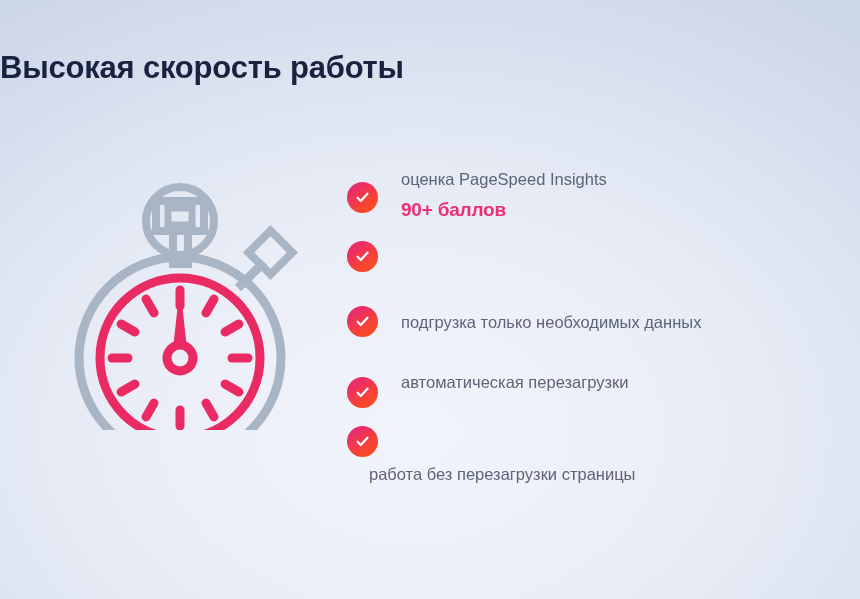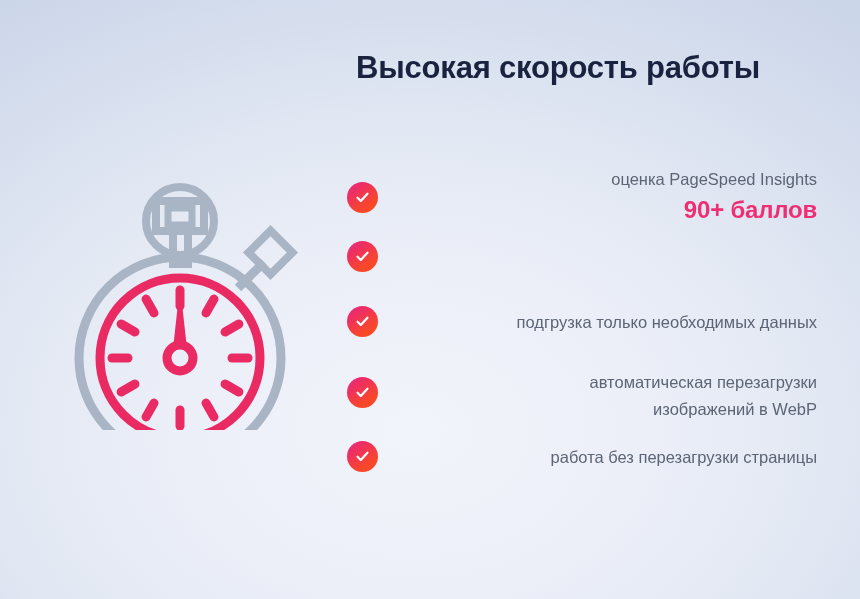--- a/index.html
+++ b/index.html
@@ -25,24 +25,24 @@
         #eceff8 32%,
         #e2e8f3 58%,
         #d6deee 80%,
         #ccd6e9 100%);
     overflow: hidden;
   }
 
   
   #title {
     position: absolute;
-    left: 8px;
+    left: 0;
     top: 49px;
     width: 752px;
-    text-align: right;
+    text-align: left;
     font-size: 31px;
     font-weight: bold;
     letter-spacing: -0.2px;
     color: #19223f;
     line-height: 1.2;
     white-space: nowrap;
   }
 
   
   #stopwatch {
@@ -102,26 +102,25 @@
   .feature-text {
     flex: 1 1 auto;
     padding-left: 22px;
     color: #5c6575;
     font-size: 16.5px;
     line-height: 27px;
   }
   .feature-text .line {
     display: block;
     white-space: nowrap;
-    text-align: right;
   }
   .feature-text .line.highlight {
     color: #ef2f73;
     font-weight: bold;
-    font-size: 24px;
+    font-size: 19px;
     line-height: 31px;
     letter-spacing: -0.2px;
     margin-top: 1px;
   }
 
   
   #row-0 { margin-top: 0px; }
   #row-0 .badge-cell { padding-top: 16px; }
   #row-0 .feature-text { padding-top: 0px; }
 
@@ -130,21 +129,21 @@
   #row-1 .feature-text { padding-top: 3px; }
 
   #row-2 { margin-top: 33px; }
   #row-2 .badge-cell { padding-top: 0px; }
   #row-2 .feature-text { padding-top: 3px; }
 
   #row-3 { margin-top: 31px; }
   #row-3 .badge-cell { padding-top: 8px; }
   #row-3 .feature-text { padding-top: 0px; }
 
-  #row-4 { margin-top: 18px; }
+  #row-4 { margin-top: 18px; flex-direction: column; }
   #row-4 .badge-cell { padding-top: 0px; }
   #row-4 .feature-text { padding-top: 3px; }
 </style>
 </head>
 <body>
 
 <div id="slide">
 
   <div id="title">Высокая скорость работы</div>
 
@@ -230,21 +229,20 @@
     <div class="feature-row" id="row-3">
       <div class="badge-cell">
         <div class="check-badge">
           <svg viewBox="0 0 24 24">
             <path d="M5 12.4 L9.6 17 L19 6.6" fill="none" stroke="#ffffff" stroke-width="3.1" stroke-linecap="round" stroke-linejoin="round"></path>
           </svg>
         </div>
       </div>
       <div class="feature-text">
         <span class="line">автоматическая перезагрузки</span>
-        <span class="line">изображений в WebP</span>
       </div>
     </div>
 
     <div class="feature-row" id="row-4">
       <div class="badge-cell">
         <div class="check-badge">
           <svg viewBox="0 0 24 24">
             <path d="M5 12.4 L9.6 17 L19 6.6" fill="none" stroke="#ffffff" stroke-width="3.1" stroke-linecap="round" stroke-linejoin="round"></path>
           </svg>
         </div>

